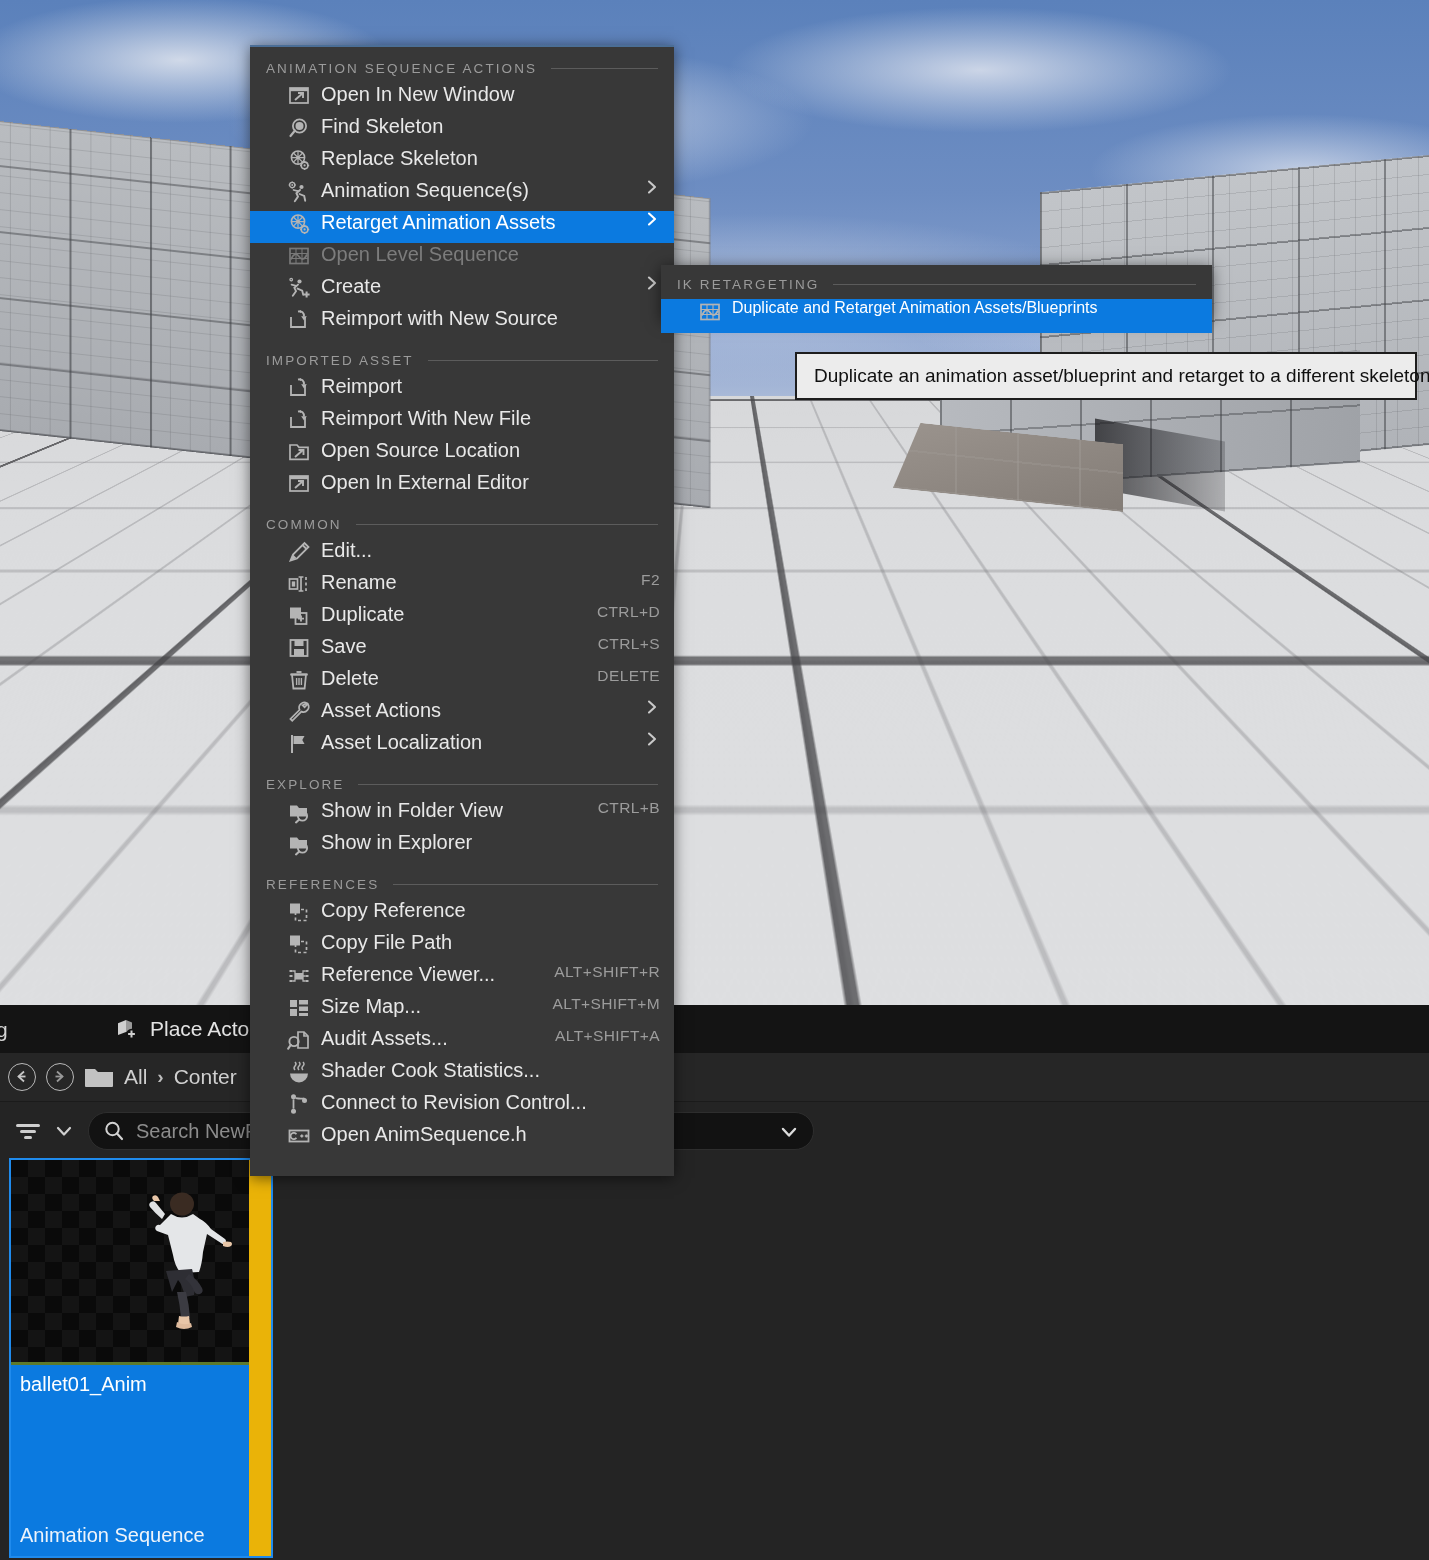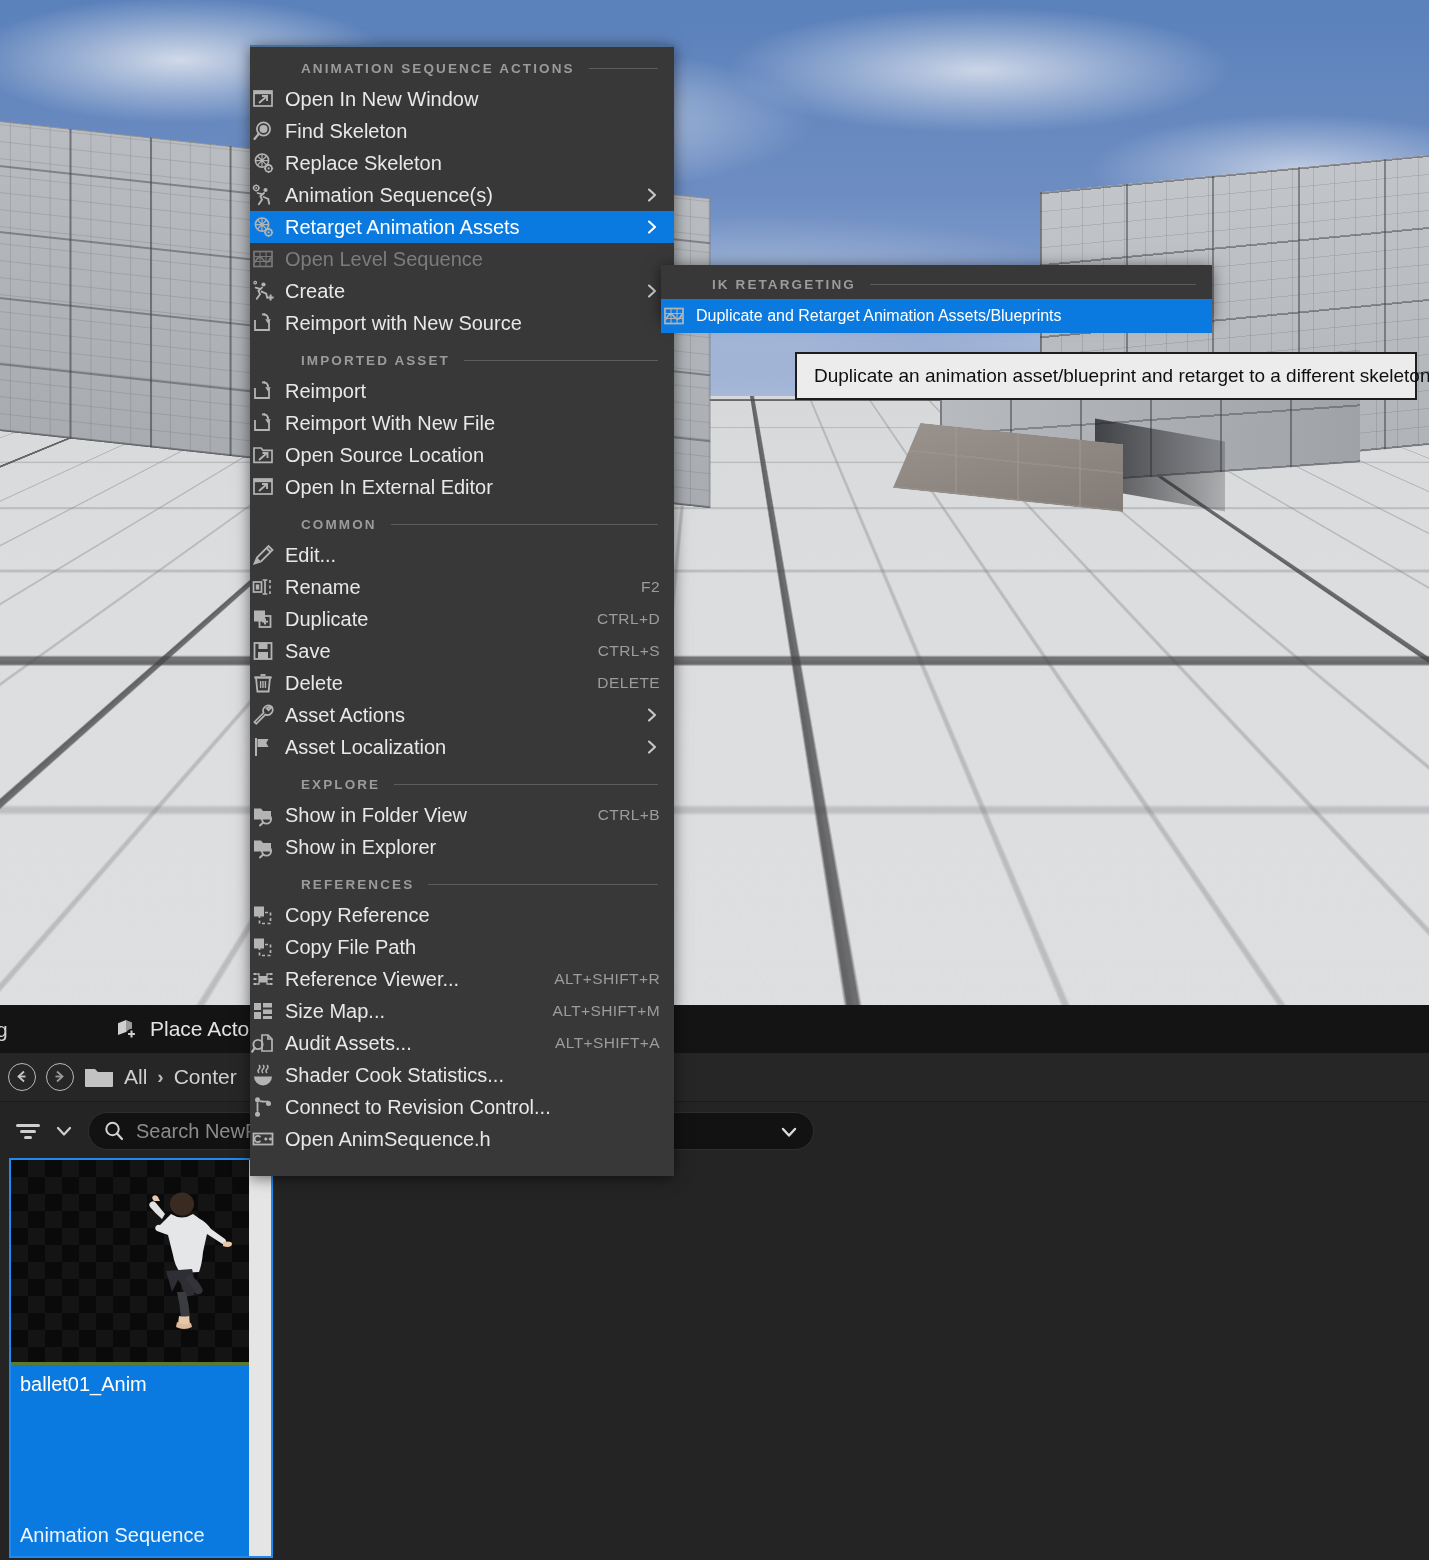--- a/index.html
+++ b/index.html
@@ -147,21 +147,21 @@
     padding:0 14px; gap:11px; margin-left:4px; margin-right:615px;
     position:relative;
   }
   .search-pill .q { width:22px; height:22px; flex:none; }
   .search-pill .ph { color:#8c8c8c; font-size:20px; white-space:nowrap; }
   .search-pill .chev-end { position:absolute; right:14px; top:9px; }
 
   
   #asset-tile {
     position:absolute; left:9px; top:1158px; width:264px; height:400px;
-    border:2px solid #1f8bed; background:#e5e5e5;
+    border:2px solid #1f8bed; background:#eab308;
   }
   .tile-thumb {
     position:absolute; left:0; top:0; width:238px; height:202px;
     background:
       repeating-conic-gradient(#141414 0% 25%, #0a0a0a 0% 50%) 0 0/34px 34px;
     overflow:hidden;
   }
   .tile-thumb .fig { position:absolute; right:14px; top:28px; }
   .tile-greenline {
     position:absolute; left:0; top:202px; width:238px; height:3px; background:#5d7a2c;
@@ -179,27 +179,27 @@
     background:#383838; border-top:2px solid #4b6e96;
     box-shadow:0 2px 14px rgba(0,0,0,.55);
     z-index:40;
   }
   .sec-head {
     display:flex; align-items:center; gap:14px;
     padding:0 16px 0 16px; height:30px; margin-top:6px;
   }
   .sec-head .t {
     color:#9b9b9b; font-size:13.5px; letter-spacing:2.1px;
-    font-weight:bold; white-space:nowrap;margin-left:35px;
+    font-weight:normal; white-space:nowrap;
   }
   .sec-head .rule { flex:1 1 auto; height:1px; background:#5c5c5c; }
 
   .mi {
-    display:flex; align-items:center; height:32px;
-    padding-right:14px; position:relative;
+    display:flex; align-items:flex-start; height:32px;
+    padding-left:36px; padding-right:14px; position:relative;
   }
   .mi .ico { width:26px; height:26px; flex:none; margin-right:9px;
              display:flex; align-items:center; justify-content:center; }
   .mi .lbl { color:#e8e8e8; font-size:20px; white-space:nowrap; }
   .mi .sc { margin-left:auto; color:#9c9c9c; font-size:15.5px; letter-spacing:.4px; }
   .mi .arrow { margin-left:auto; width:16px; height:16px; }
   .mi.disabled .lbl { color:#7c7c7c; }
   .mi.selected { background:#0b7ae0; }
   .mi.selected .lbl { color:#ffffff; }
 

